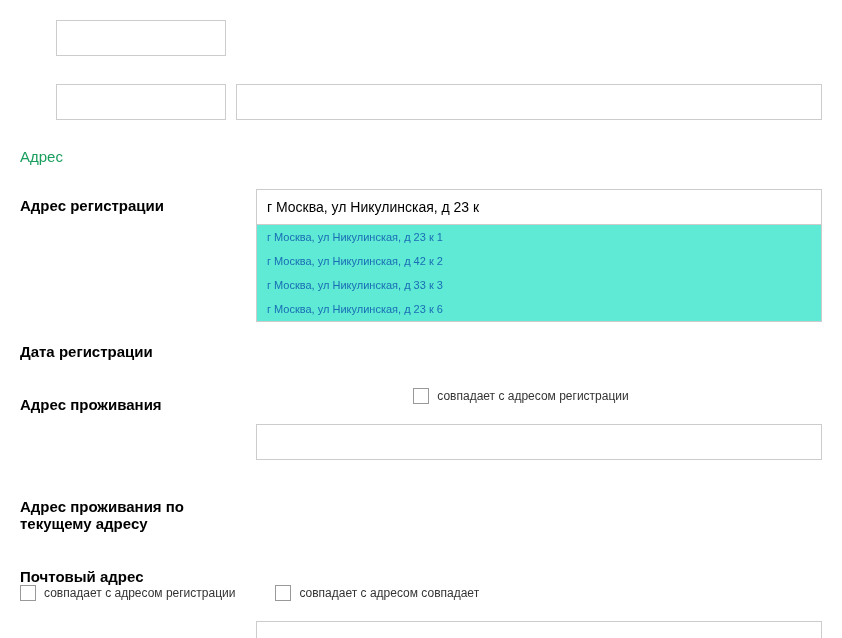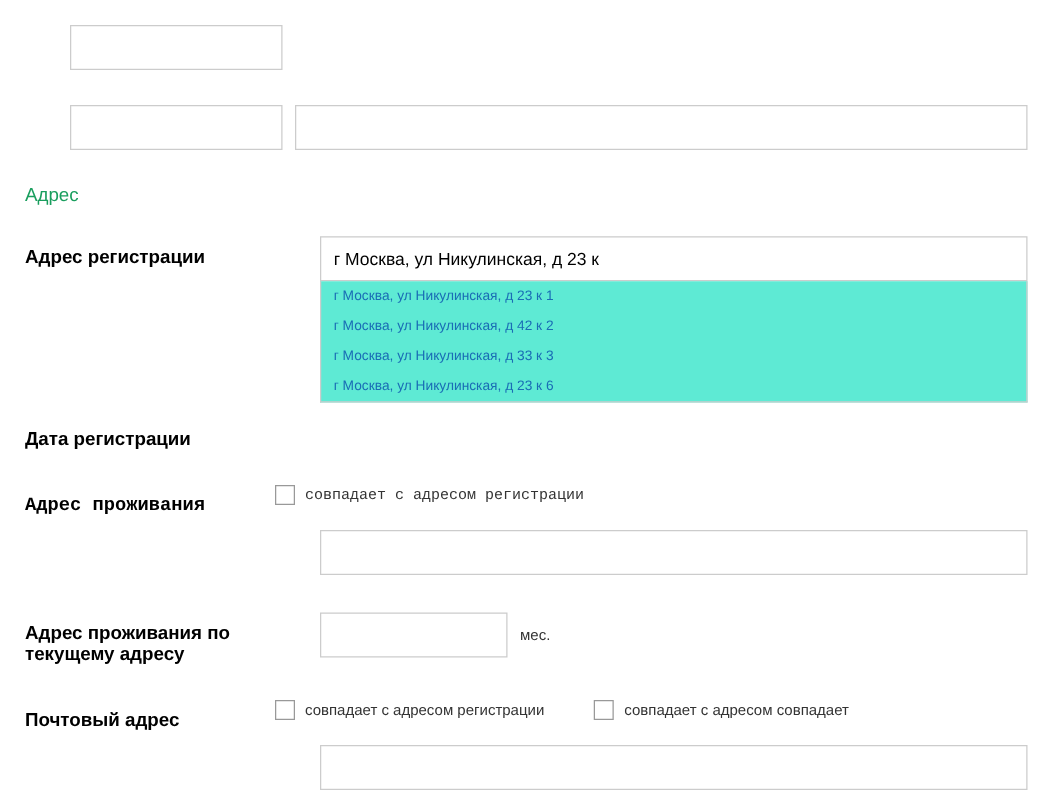--- a/index.html
+++ b/index.html
@@ -88,20 +88,21 @@
       padding: 6px 10px;
       font-size: 11px;
       color: #1a6db5;
       cursor: pointer;
     }
     .checkbox-row {
       display: flex;
       align-items: center;
       gap: 40px;
       margin-bottom: 10px;
+      justify-content: center;
     }
     .checkbox-item {
       display: flex;
       align-items: center;
       gap: 8px;
     }
     .checkbox-box {
       width: 16px;
       height: 16px;
       border: 1px solid #999;
@@ -122,27 +123,27 @@
     }
     .duration-unit {
       font-size: 12px;
       color: #333;
     }
     .row-reg-addr {
       margin-bottom: 110px;
     }
     .row-residence {
       margin-bottom: 10px;
-      font-family: Liberation Mono, monospace;
     }
     .row-residence-input {
       margin-bottom: 30px;
     }
     .row-postal {
       margin-bottom: 10px;
+      flex-direction: column;
     }
     .row-postal-input {
       margin-bottom: 0;
     }
   </style>
 </head>
 <body>
 
 <div class="form-row">
   <div class="form-fields">
@@ -192,26 +193,20 @@
 </div>
 <div class="form-row row-residence-input">
   <div class="form-label"></div>
   <div class="form-fields">
     <input type="text" class="text-input input-full" value="" style="">
   </div>
 </div>
 
 <div class="form-row">
   <div class="form-label">Адрес проживания по текущему адресу</div>
-  <div class="form-fields">
-    <div class="duration-wrap">
-      <input type="text" class="text-input input-duration" value="" style="">
-      <span class="duration-unit">мес.</span>
-    </div>
-  </div>
 </div>
 
 <div class="form-row row-postal">
   <div class="form-label">Почтовый адрес</div>
   <div class="form-fields-col">
     <div class="checkbox-row">
       <div class="checkbox-item">
         <div class="checkbox-box"></div>
         <span class="checkbox-label">совпадает с адресом регистрации</span>
       </div>

